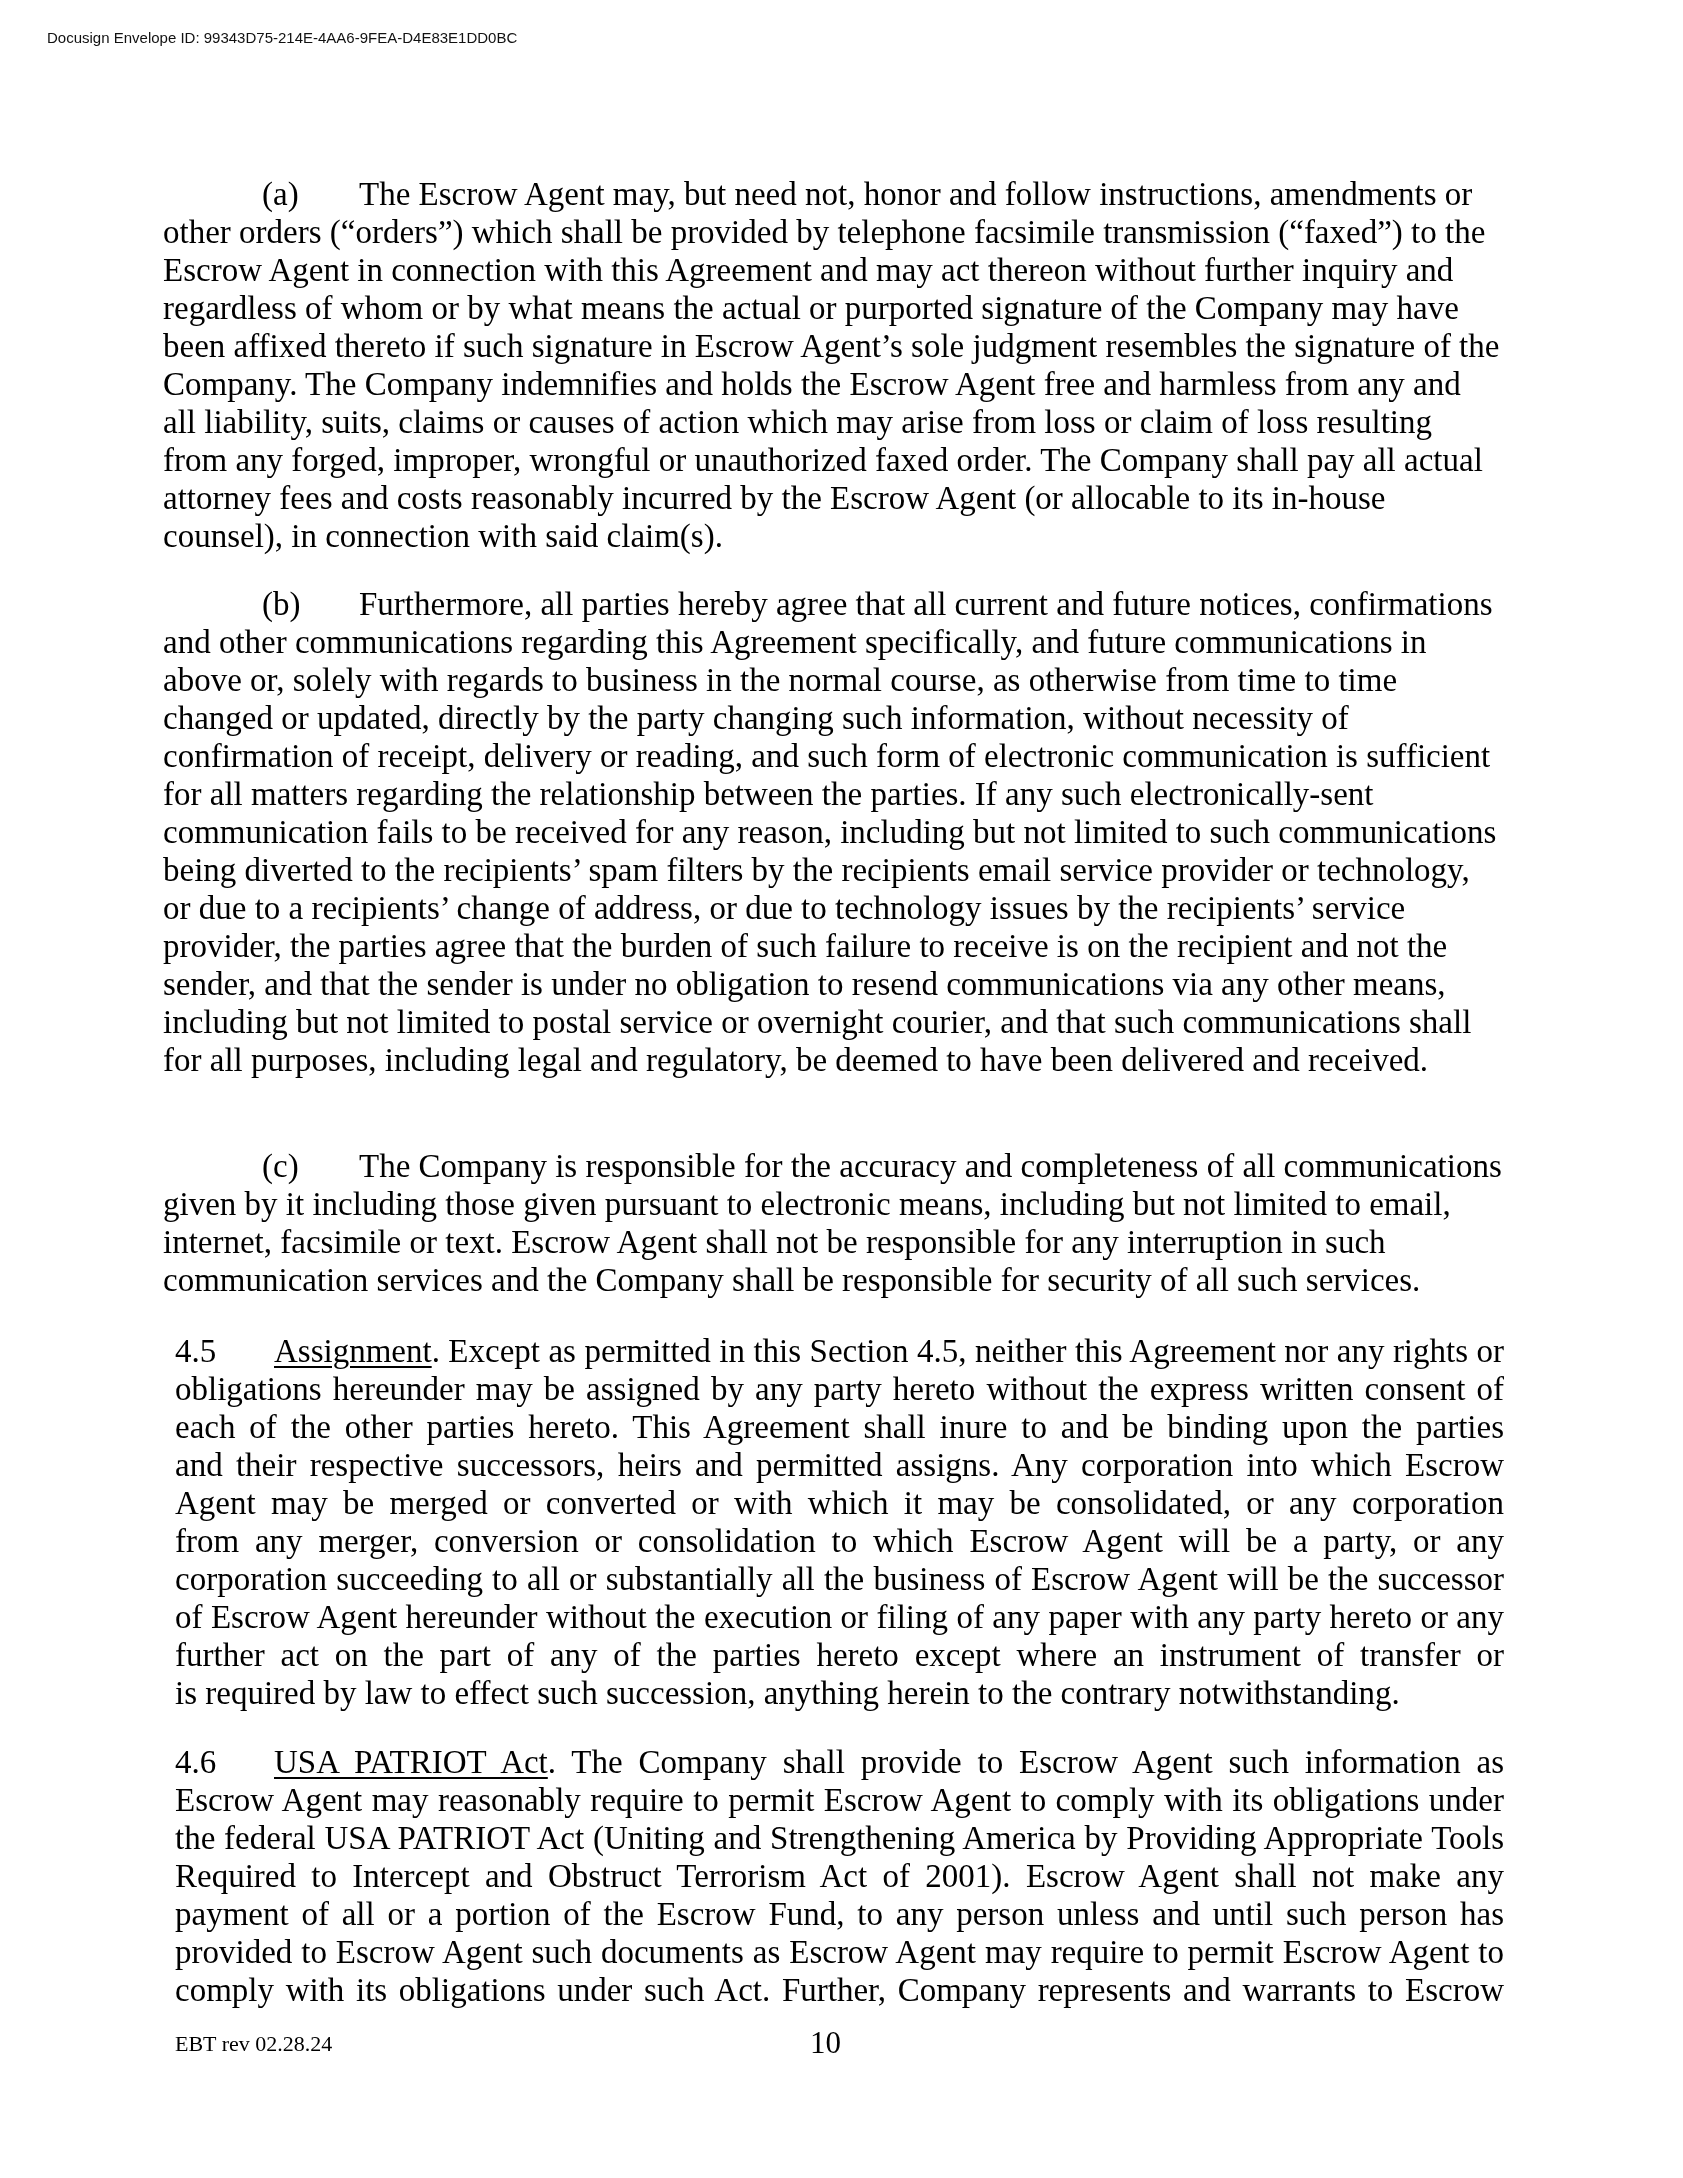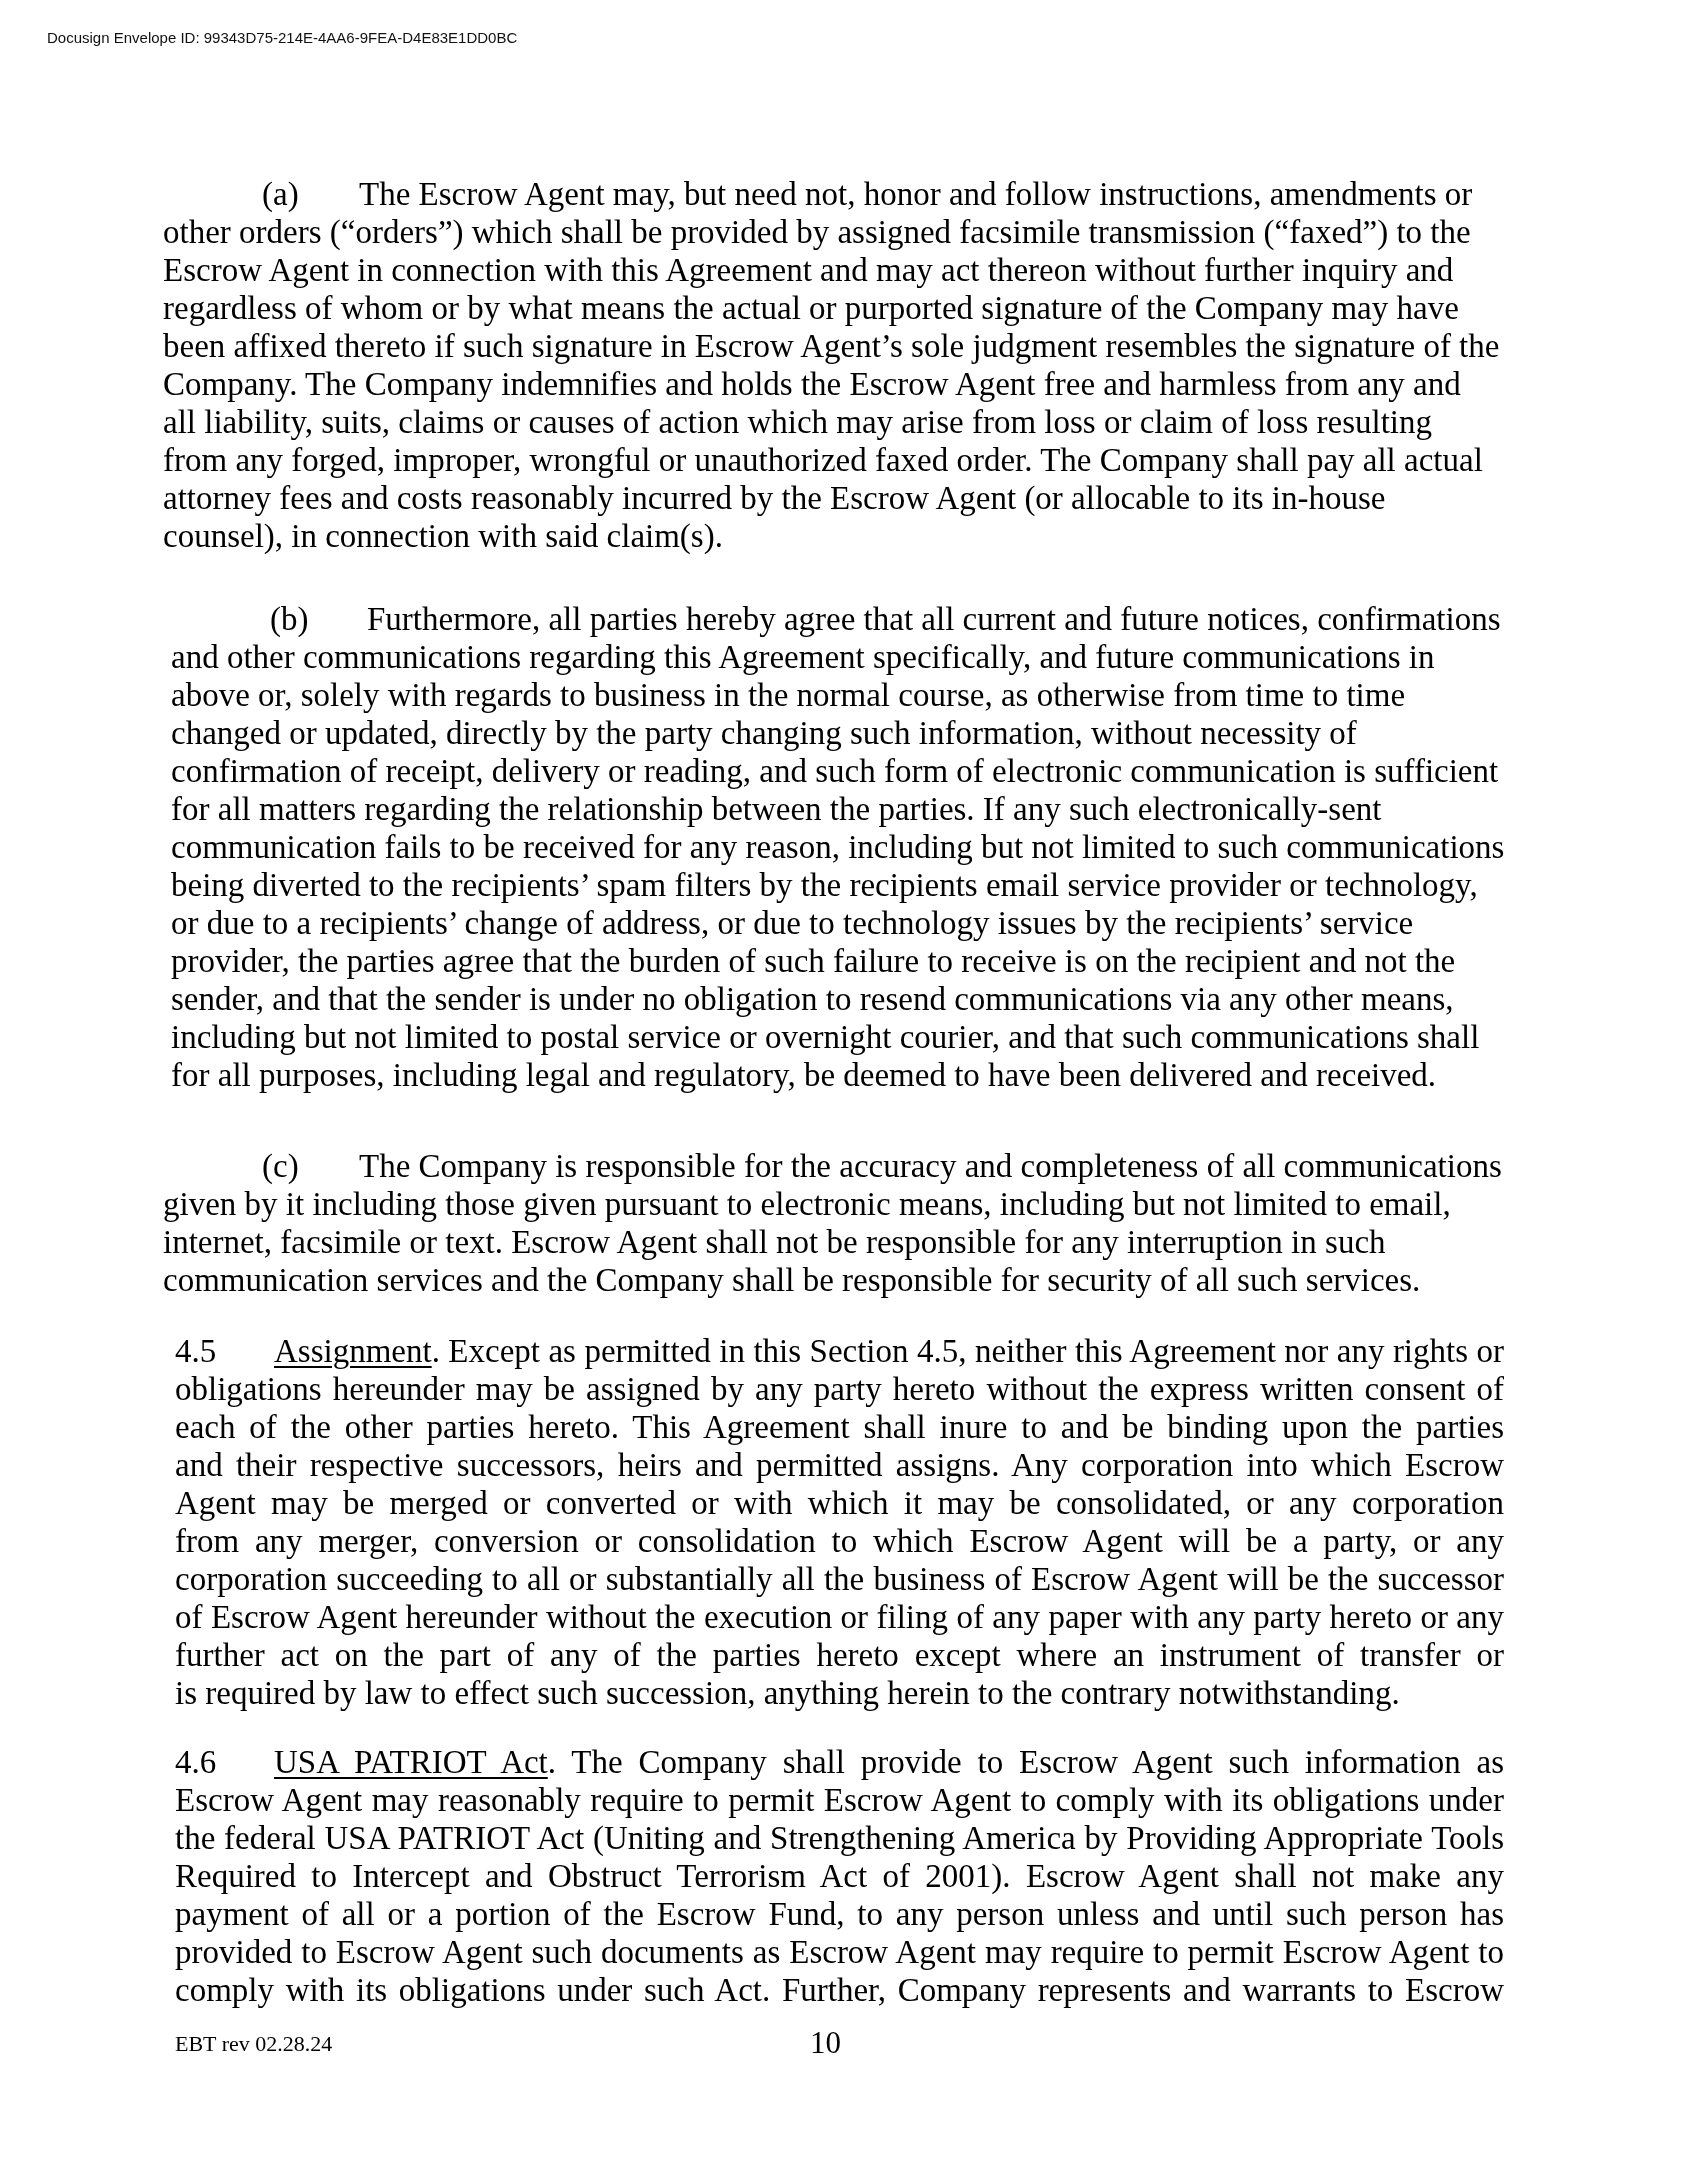--- a/index.html
+++ b/index.html
@@ -31,32 +31,32 @@
     font-family: "Liberation Serif", serif; font-size: 31px; line-height: 34px; white-space: nowrap;
   }
 </style>
 </head>
 <body>
 
 <div class="envelope">Docusign Envelope ID: 99343D75-214E-4AA6-9FEA-D4E83E1DD0BC</div>
 
 <div class="block" style="left:163px; top:175px; width:1346px;">
   <span class="line"><span class="indent"></span><span class="sub-label">(a)</span><span>The Escrow Agent may, but need not, honor and follow instructions, amendments or</span></span>
-  <span class="line">other orders (“orders”) which shall be provided by assigned facsimile transmission (“faxed”) to the</span>
+  <span class="line">other orders (“orders”) which shall be provided by telephone facsimile transmission (“faxed”) to the</span>
   <span class="line">Escrow Agent in connection with this Agreement and may act thereon without further inquiry and</span>
   <span class="line">regardless of whom or by what means the actual or purported signature of the Company may have</span>
   <span class="line">been affixed thereto if such signature in Escrow Agent’s sole judgment resembles the signature of the</span>
   <span class="line">Company. The Company indemnifies and holds the Escrow Agent free and harmless from any and</span>
   <span class="line">all liability, suits, claims or causes of action which may arise from loss or claim of loss resulting</span>
   <span class="line">from any forged, improper, wrongful or unauthorized faxed order. The Company shall pay all actual</span>
   <span class="line">attorney fees and costs reasonably incurred by the Escrow Agent (or allocable to its in-house</span>
   <span class="line">counsel), in connection with said claim(s).</span>
 </div>
 
-<div class="block" style="left:163px; top:600px; width:1346px;margin-left:8px;">
+<div class="block" style="left:163px; top:585px; width:1346px;">
   <span class="line"><span class="indent"></span><span class="sub-label">(b)</span><span>Furthermore, all parties hereby agree that all current and future notices, confirmations</span></span>
   <span class="line">and other communications regarding this Agreement specifically, and future communications in</span>
   <span class="line">above or, solely with regards to business in the normal course, as otherwise from time to time</span>
   <span class="line">changed or updated, directly by the party changing such information, without necessity of</span>
   <span class="line">confirmation of receipt, delivery or reading, and such form of electronic communication is sufficient</span>
   <span class="line">for all matters regarding the relationship between the parties. If any such electronically-sent</span>
   <span class="line">communication fails to be received for any reason, including but not limited to such communications</span>
   <span class="line">being diverted to the recipients’ spam filters by the recipients email service provider or technology,</span>
   <span class="line">or due to a recipients’ change of address, or due to technology issues by the recipients’ service</span>
   <span class="line">provider, the parties agree that the burden of such failure to receive is on the recipient and not the</span>

